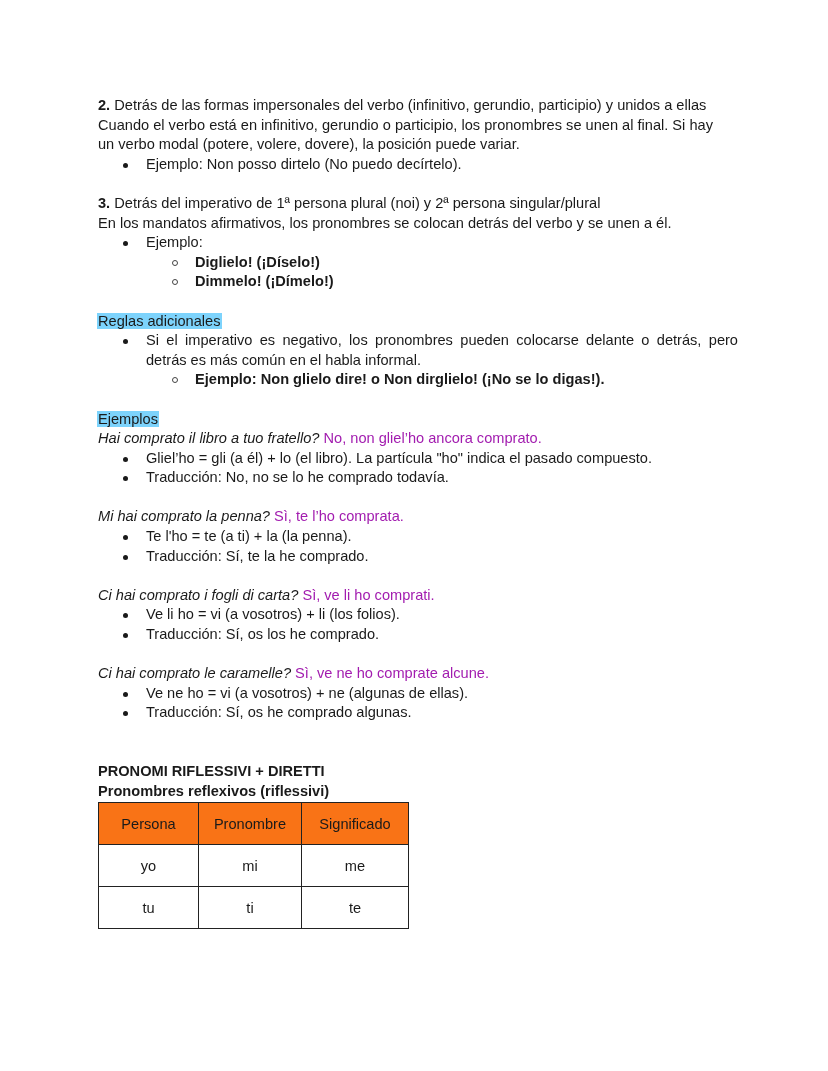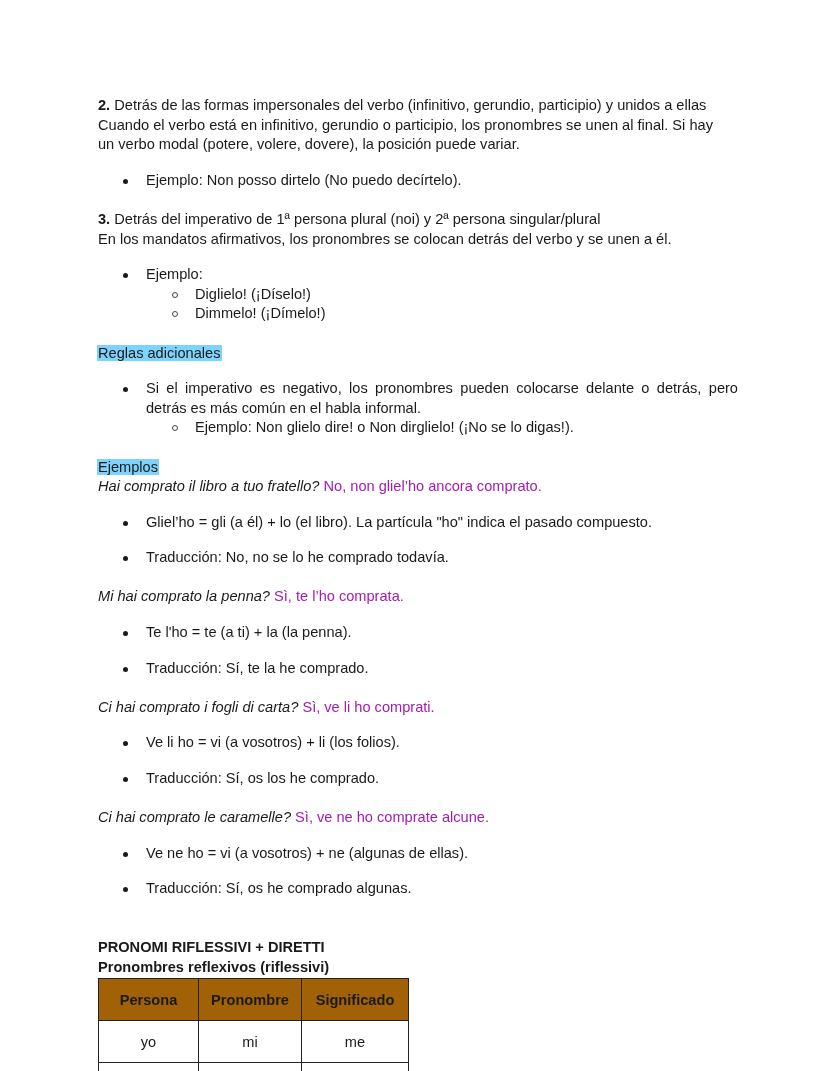--- a/index.html
+++ b/index.html
@@ -8,41 +8,41 @@
     font-family: "Liberation Sans", sans-serif; color: #1a1a1a;
     font-size: 14.6px;
   }
   .page { position: absolute; left: 98px; top: 96px; width: 640px; }
   .line { height: 19.6px; line-height: 19.6px; white-space: nowrap; }
   .gap { height: 19.6px; }
   .b { font-weight: bold; }
   .i { font-style: italic; }
   .blue { color: #a21caf; }
   .hl { background: #7dd3fc; padding: 0 1px; margin-left: -1px; }
-  .bul { position: relative; padding-left: 48px; margin-top: 16px; }
+  .bul { position: relative; padding-left: 48px; }
   .bul::before {
     content: ""; position: absolute; left: 25px; top: 8px;
     width: 5px; height: 5px; border-radius: 50%; background: #1a1a1a;
   }
-  .sub { position: relative; padding-left: 97px; }
+  .sub { position: relative; padding-left: 97px; font-weight: bold; }
   .sub::before {
     content: ""; position: absolute; left: 74px; top: 7px;
     width: 4px; height: 4px; border-radius: 50%; border: 1px solid #444;
   }
   .just { white-space: normal; text-align: justify; text-align-last: justify; }
   .wrap-cont { padding-left: 48px; }
   table.pt {
     border-collapse: collapse; margin-top: 1px;
     font-size: 14.6px;
   }
   table.pt td, table.pt th {
     border: 1.5px solid #222; text-align: center; padding: 0;
   }
   table.pt th {
-    background: #a16207; font-weight: bold; height: 41px;
+    background: #f97316; font-weight: normal; height: 41px;
   }
   table.pt td { height: 41px; font-weight: normal; }
   .c1 { width: 99px; } .c2 { width: 102px; } .c3 { width: 106px; margin-top: 36px; }
 </style>
 </head>
 <body>
 
 <div class="page">
 
   <div class="line"><span class="b">2.</span><span> Detrás de las formas impersonales del verbo (infinitivo, gerundio, participio) y unidos a ellas</span></div>

